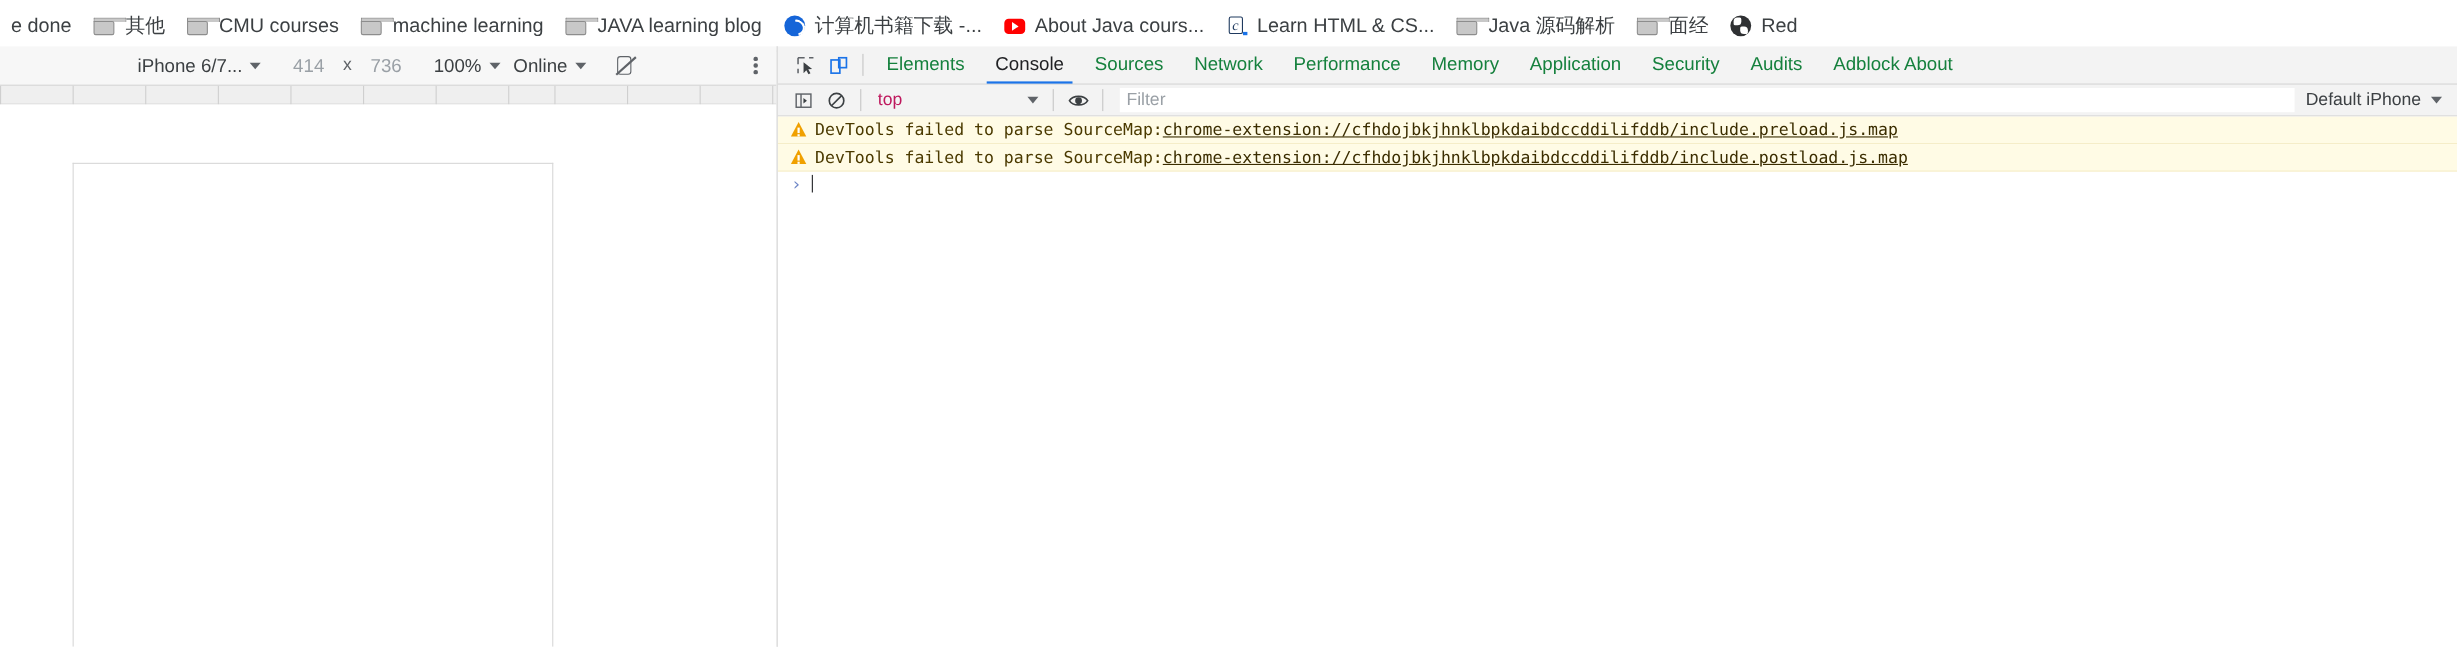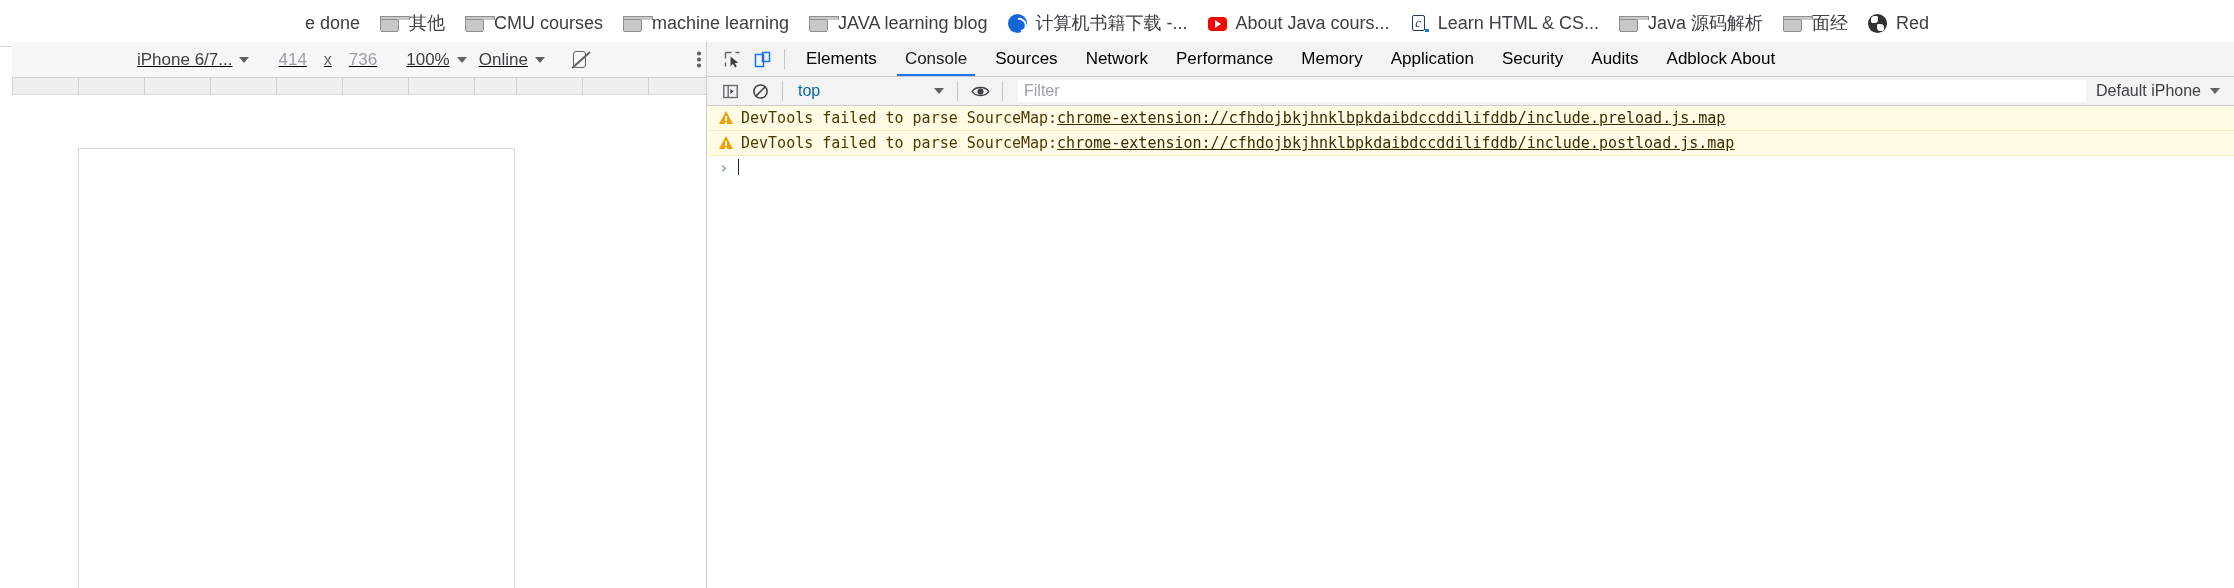--- a/index.html
+++ b/index.html
@@ -19,21 +19,20 @@
     left: 0; top: 0;
     width: 2234px;
     height: 47px;
     background: #ffffff;
     border-bottom: 1px solid #d6d6d6;
     display: flex;
     align-items: center;
     padding-left: 0px;
     white-space: nowrap;
     overflow: hidden;
-    justify-content: center;
   }
   .bookmark {
     display: flex;
     align-items: center;
     height: 34px;
     padding: 0 10px;
     border-radius: 4px;
     cursor: default;
     flex: 0 0 auto;
   }
@@ -182,26 +181,25 @@
     position: absolute;
     left: 9px; top: 10px;
     width: 7px; height: 7px;
     background: #ffffff;
     border-radius: 20% 50% 20% 50%;
   }
 
   
   #device-pane {
     position: absolute;
-    left: 12px; top: 42px;
+    left: 0; top: 42px;
     width: 706px;
     height: 546px;
     background: #ffffff;
     overflow: hidden;
-    text-decoration: underline;
   }
   #devtools-pane {
     position: absolute;
     left: 706px; top: 42px;
     width: 1528px;
     height: 546px;
     background: #ffffff;
     border-left: 1px solid #cdcdcd;
     overflow: hidden;
   }
@@ -327,21 +325,21 @@
   }
   #inspect-icon { margin-left: 10px; }
   .vbar {
     width: 1px; height: 20px;
     background: #c6c6c6;
     margin: 0 7px;
     flex: 0 0 auto;
   }
   .tab {
     font-size: 17px;
-    color: #000000;
+    color: #15803d;
     padding: 0 14px;
     height: 34px;
     line-height: 34px;
     cursor: default;
     flex: 0 0 auto;
     position: relative;
   }
   .tab.active { color: #202124; }
   .tab.active::after {
     content: "";
@@ -358,21 +356,21 @@
     height: 29px;
     background: #f3f3f3;
     border-bottom: 1px solid #cdcdcd;
     display: flex;
     align-items: center;
   }
   #ctx-select {
     display: flex;
     align-items: center;
     font-size: 16px;
-    color: #0369a1;
+    color: #be185d;
     height: 22px;
     min-width: 160px;
     padding: 0 6px 0 8px;
     cursor: default;
   }
   #ctx-select .ctx-caret {
     margin-left: auto;
     width: 0; height: 0;
     border-left: 5px solid transparent;
     border-right: 5px solid transparent;

